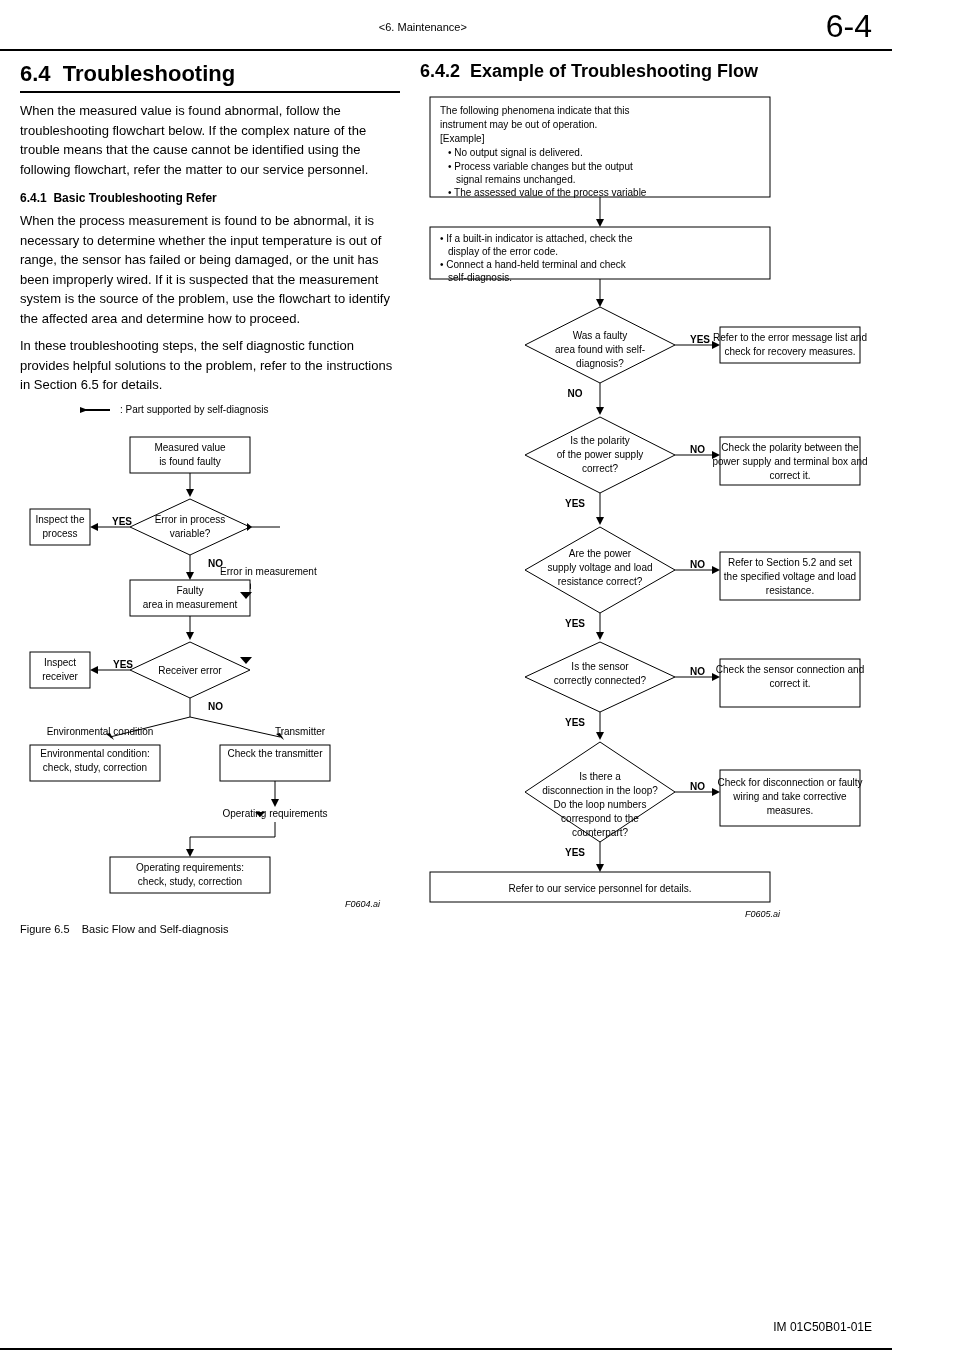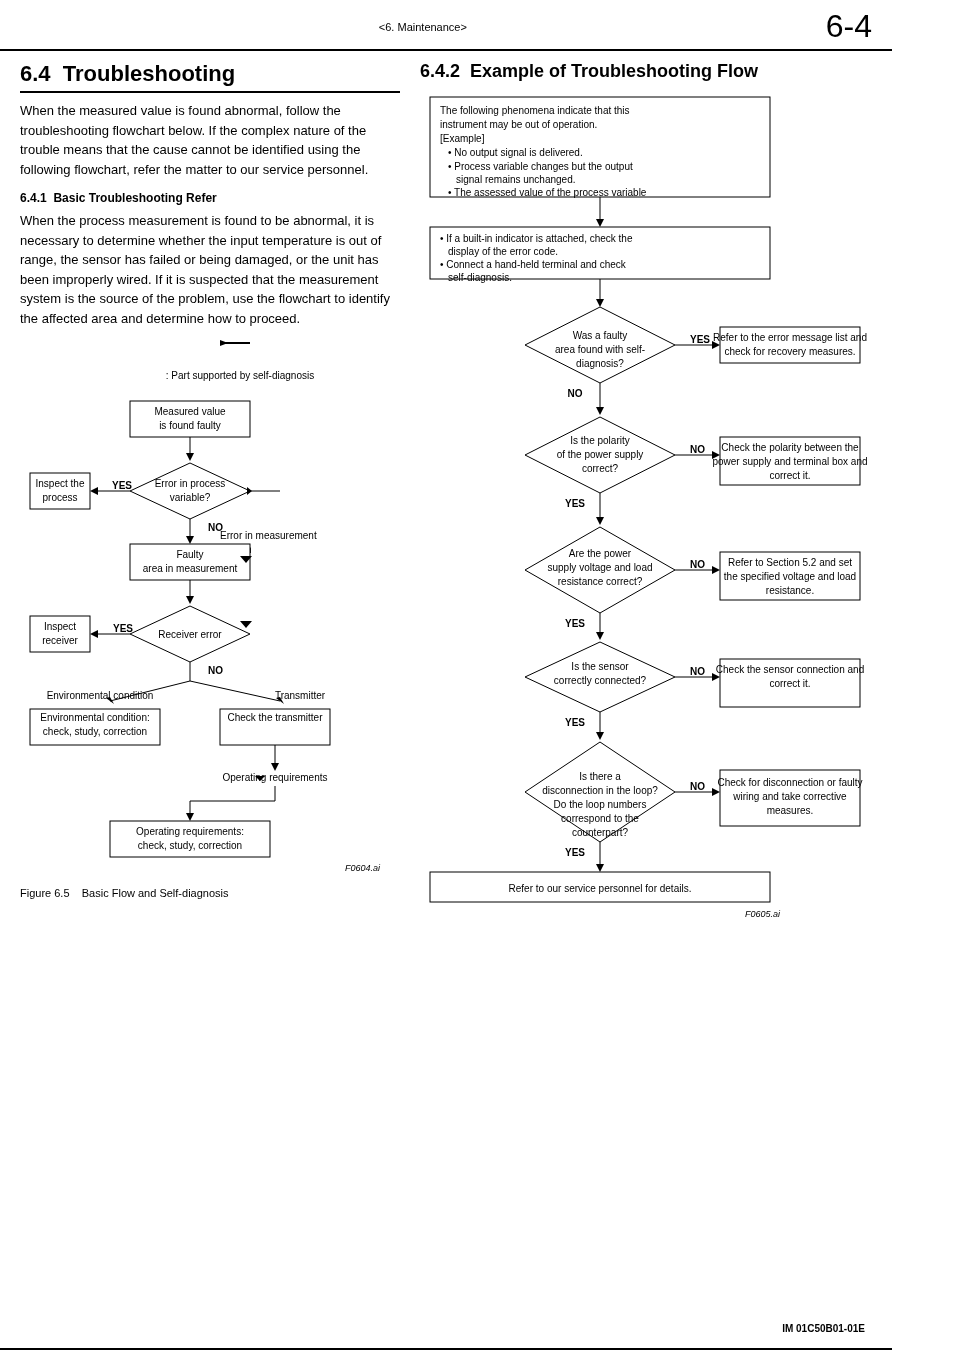--- a/index.html
+++ b/index.html
@@ -81,25 +81,24 @@
       position: relative;
       margin-top: 10px;
     }
     
     .flowchart-svg {
       display: block;
     }
     .legend-arrow {
       display: flex;
       align-items: center;
-      gap: 20px;
+      gap: 0;
       font-size: 10px;
       margin-top: 8px;
       margin-left: 60px;
-      flex-direction: column;
     }
     .fig6-container {
       margin-top: 10px;
     }
   </style>
 </head>
 <body>
 
 <div class="page">
 
@@ -109,20 +108,21 @@
   </div>
 
   <div class="content">
 
     <div class="left-col">
       <h1><span>6.4</span>&nbsp;&nbsp;<span>Troubleshooting</span></h1>
       <p>When the measured value is found abnormal, follow the troubleshooting flowchart below. If the complex nature of the trouble means that the cause cannot be identified using the following flowchart, refer the matter to our service personnel.</p>
 
       <h3><span>6.4.1</span>&nbsp;&nbsp;<span>Basic Troubleshooting Refer</span></h3>
       <p>When the process measurement is found to be abnormal, it is necessary to determine whether the input temperature is out of range, the sensor has failed or being damaged, or the unit has been improperly wired. If it is suspected that the measurement system is the source of the problem, use the flowchart to identify the affected area and determine how to proceed.</p>
+      <p>In these troubleshooting steps, the self diagnostic function provides helpful solutions to the problem, refer to the instructions in Section 6.5 for details.</p>
 
       <div class="legend-arrow">
         <svg width="40" height="14">
           <line x1="0" y1="7" x2="30" y2="7" stroke="#000" stroke-width="2"></line>
           <polygon points="0,4 0,10 8,7" fill="#000"></polygon>
         </svg>
         <span>: Part supported by self-diagnosis</span>
       </div>
 
       <div class="flowchart-container">
@@ -344,15 +344,15 @@
           <text x="180" y="800" text-anchor="middle" font-size="10">Refer to our service personnel for details.</text>
 
           <text x="360" y="825" text-anchor="end" font-size="9" font-style="italic">F0605.ai</text>
 
         </svg>
       </div>
 
     </div>
   </div>
 
-  <div style="position: absolute; bottom: 16px; right: 27px; font-size: 10px; font-weight: bold;">IM 01C50B01-01E</div>
+  <div style="position: absolute; bottom: 16px; right: 20px; font-size: 12px;">IM 01C50B01-01E</div>
   <div style="position: absolute; bottom: 0; left: 0; right: 0; height: 2px; background: #000;"></div>
 </div>
 
 </body></html>

